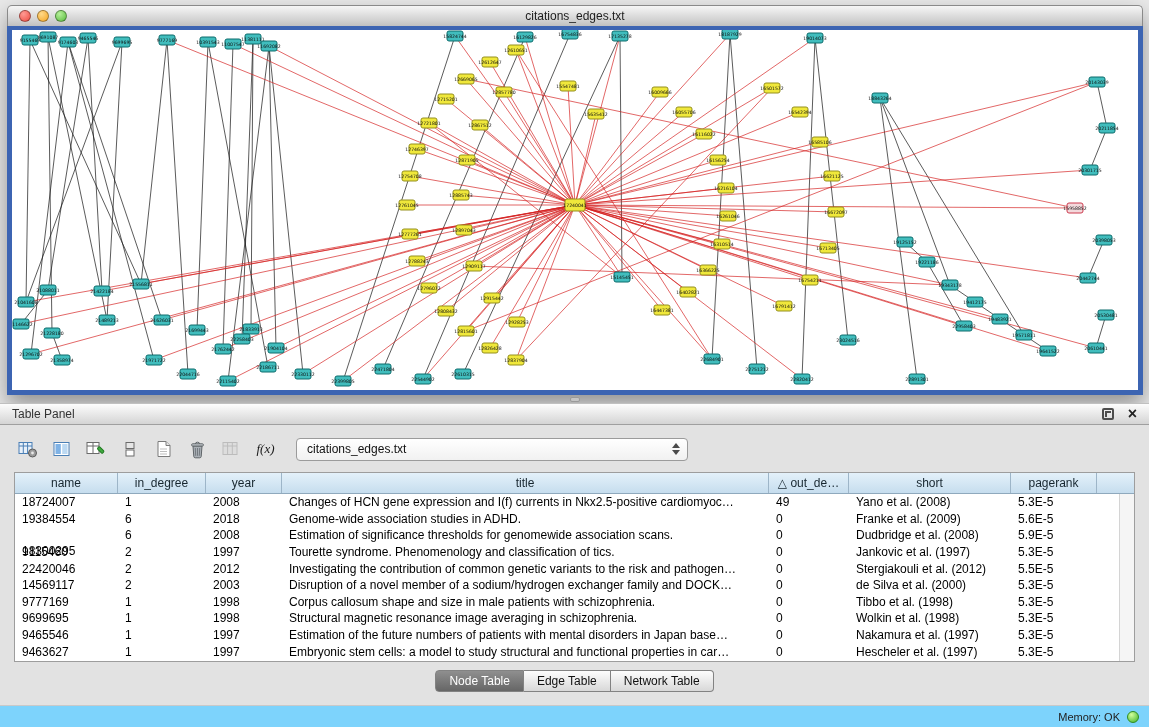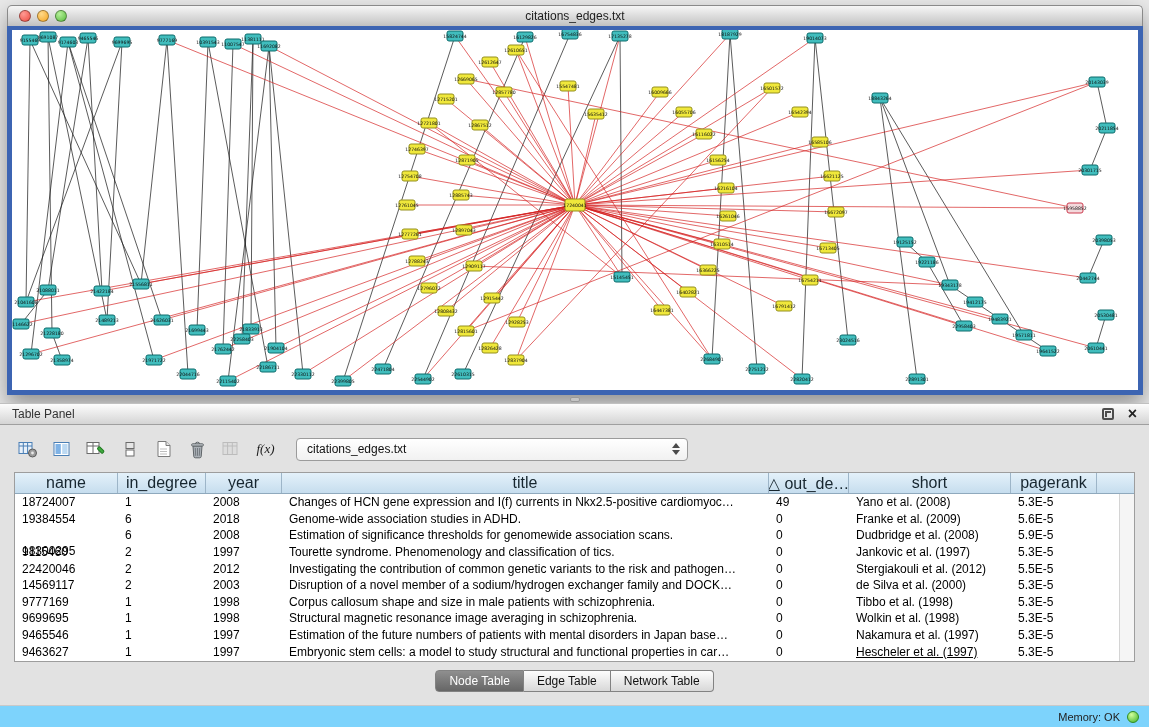--- a/index.html
+++ b/index.html
@@ -44,21 +44,21 @@
 .tbtn.disabled{opacity:.45;cursor:default}
 .fx{font-size:13px;font-style:italic;color:#1a1a1a;font-family:"Liberation Serif","DejaVu Serif",serif}
 .combo{margin-left:10px;width:392px;height:23px;background:linear-gradient(#ffffff,#f1f1f1);border:1px solid #9b9b9b;border-radius:4px;display:flex;align-items:center;padding:0 10px;font-size:12px;color:#111;position:relative;cursor:pointer}
 .combo .arrows{position:absolute;right:7px;top:4px;display:flex;flex-direction:column;gap:2px}
 .combo .arrows i{display:block;width:0;height:0;border-left:4px solid transparent;border-right:4px solid transparent}
 .combo .arrows i.up{border-bottom:5px solid #4a4a4a}
 .combo .arrows i.down{border-top:5px solid #4a4a4a}
 
 .tablebox{background:#fff;border:1px solid #9d9d9d;height:190px;position:relative;overflow:hidden}
 .thead{display:flex;background:linear-gradient(#e4f1fa,#c6ddee);border-bottom:1px solid #8fa9bd;height:21px}
-.th{border-right:1px solid #9db5c8;display:flex;align-items:center;justify-content:center;font-size:16px;color:#17262f;white-space:nowrap;overflow:hidden}
+.th{border-right:1px solid #9db5c8;display:flex;align-items:center;justify-content:center;font-size:12px;color:#17262f;white-space:nowrap;overflow:hidden}
 .tbody{position:absolute;left:0;right:15px;top:21px;bottom:0;overflow:hidden}
 .tr{display:flex;height:16.6px;align-items:center;cursor:default}
 .td{font-size:12px;color:#000;padding-left:7px;white-space:nowrap;overflow:hidden}
 .vscroll{position:absolute;right:0;top:21px;bottom:0;width:15px;background:#f5f5f5;border-left:1px solid #d4d4d4}
 
 .tabsrow{display:flex;justify-content:center;margin-top:8px}
 .tab{height:22px;padding:0 13px;font-size:12px;display:flex;align-items:center;border:1px solid #828282;border-left:none;background:linear-gradient(#fdfdfd,#d8d8d8);color:#111;cursor:pointer}
 .tab:first-child{border-left:1px solid #828282;border-radius:4px 0 0 4px}
 .tab:last-child{border-radius:0 4px 4px 0}
 .tab.active{background:linear-gradient(#8f8f8f,#666666);color:#fff}
@@ -827,21 +827,21 @@
               <div class="td" style="width: 80px;">0</div>
               <div class="td" style="width: 162px;">Nakamura et al. (1997)</div>
               <div class="td" style="width: 86px;">5.3E-5</div>
             </div>
             <div class="tr">
               <div class="td" style="width: 103px;">9463627</div>
               <div class="td" style="width: 88px;">1</div>
               <div class="td" style="width: 76px;">1997</div>
               <div class="td" style="width: 487px;">Embryonic stem cells: a model to study structural and functional properties in car…</div>
               <div class="td" style="width: 80px;">0</div>
-              <div class="td" style="width: 162px; text-decoration: underline;">Hescheler et al. (1997)</div>
+              <div class="td" style="width: 162px;">Hescheler et al. (1997)</div>
               <div class="td" style="width: 86px;">5.3E-5</div>
             </div>
           </div>
         <div class="vscroll"></div>
       </div>
 
       <div class="tabsrow">
         <div class="tab active">Node Table</div>
         <div class="tab">Edge Table</div>
         <div class="tab">Network Table</div>

